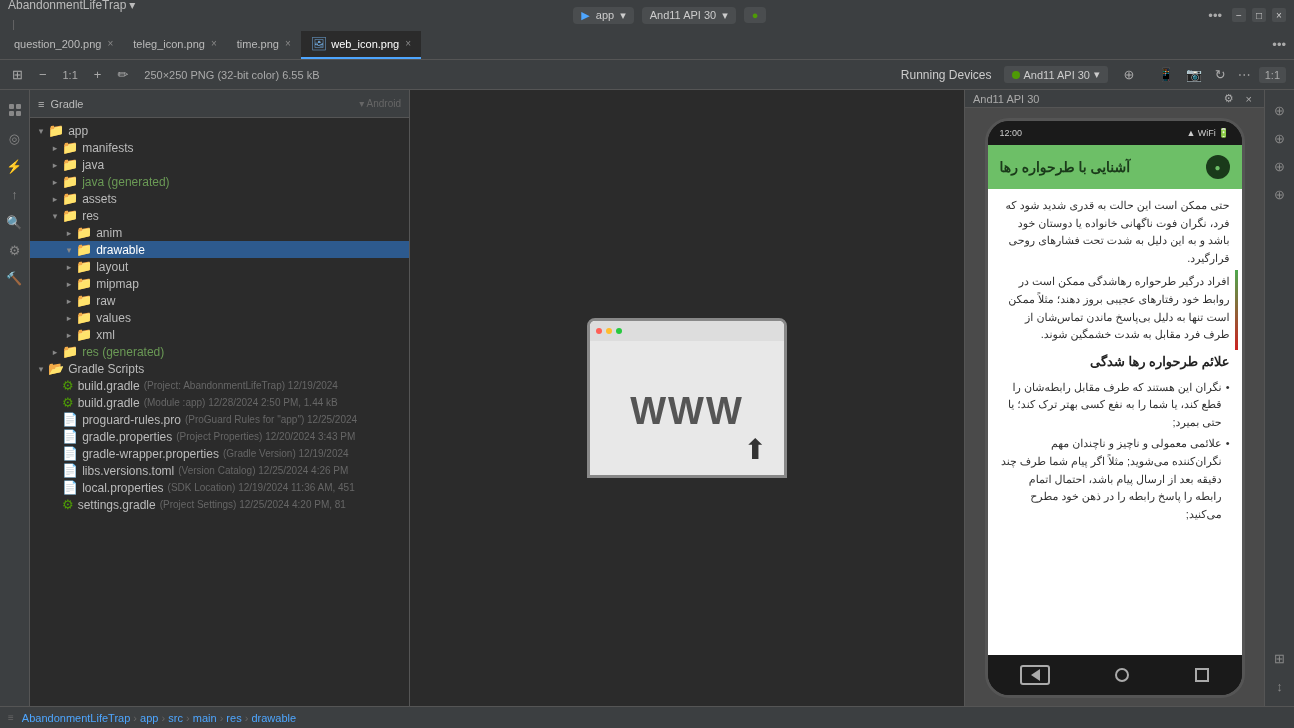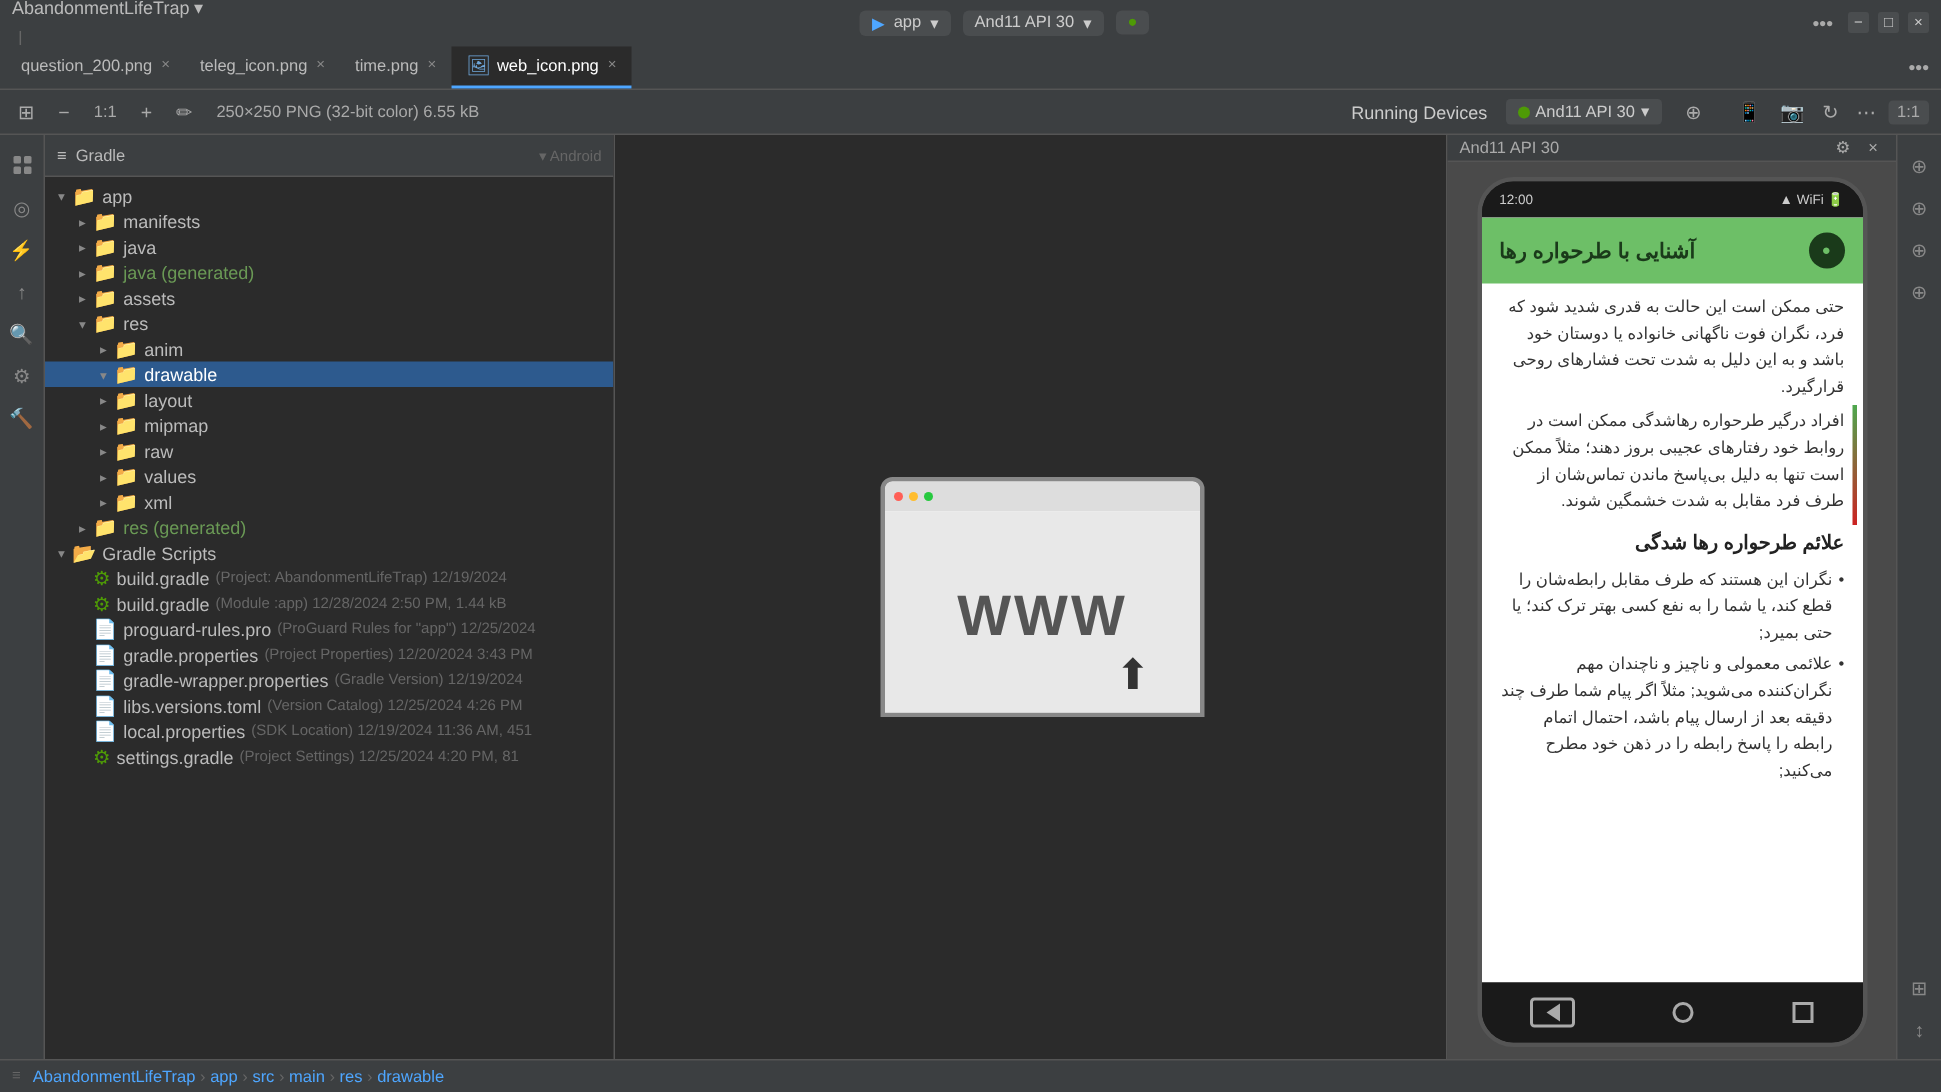--- a/index.html
+++ b/index.html
@@ -224,21 +224,21 @@
       align-items: center;
       justify-content: center;
       position: relative;
       overflow: hidden;
     }
     .www-preview {
       display: flex; flex-direction: column; align-items: center; justify-content: center;
       gap: 0;
     }
     .browser-window {
-      width: 216px; height: 160px;
+      width: 200px; height: 160px;
       border: 3px solid #888;
       border-radius: 8px 8px 0 0;
       background: #fff;
       overflow: hidden;
     }
     .browser-dots {
       height: 20px; background: #ddd;
       display: flex; align-items: center; padding: 0 6px; gap: 4px;
     }
     .dot { width: 6px; height: 6px; border-radius: 50%; }

